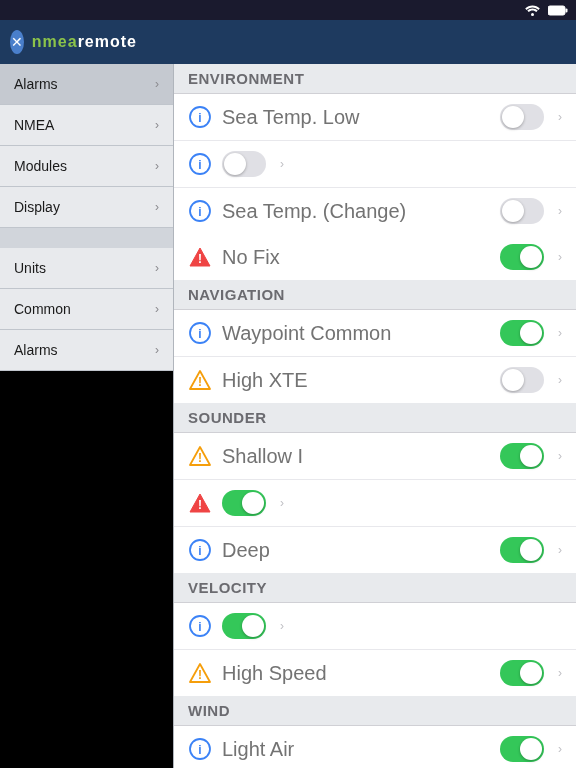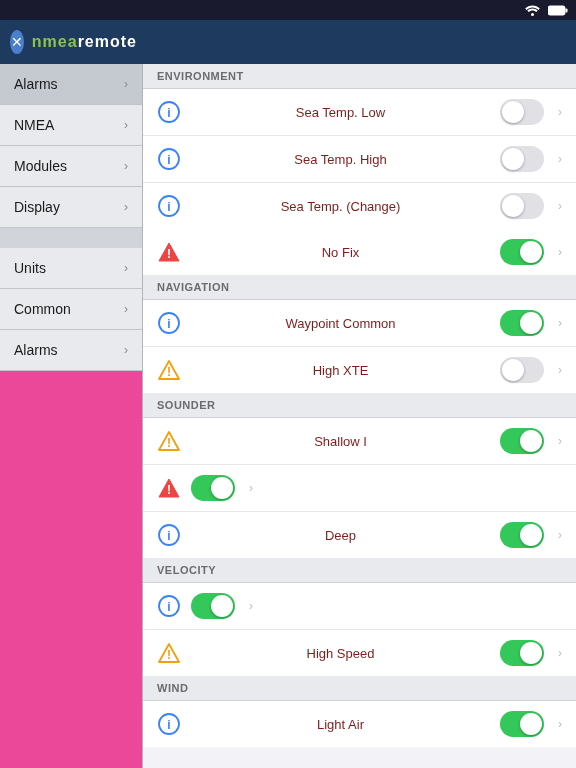--- a/index.html
+++ b/index.html
@@ -59,22 +59,22 @@
 
     
     .main-layout {
       display: flex;
       flex: 1;
       overflow: hidden;
     }
 
     
     .sidebar {
-      width: 143px;
-      background: #ec4899;
+      width: 174px;
+      background: #000000;
       flex-shrink: 0;
       overflow-y: auto;
       border-right: 1px solid #b0b5bc;
     }
     .sidebar-item {
       display: flex;
       align-items: center;
       justify-content: space-between;
       padding: 12px 14px;
       border-bottom: 1px solid #c0c5cc;
@@ -99,21 +99,21 @@
     .content {
       flex: 1;
       overflow-y: auto;
       background: #f2f2f7;
     }
 
     
     .section-header {
       background: #e8eaed;
       padding: 6px 14px;
-      font-size: 11px;
+      font-size: 15px;
       font-weight: 600;
       color: #6b6b70;
       letter-spacing: 0.5px;
       text-transform: uppercase;
       border-bottom: 1px solid #d0d0d5;
     }
 
     
     .alarm-row {
       display: flex;
@@ -125,23 +125,22 @@
       cursor: pointer;
     }
     .alarm-row:last-child { border-bottom: none; }
     .alarm-icon {
       width: 24px; height: 24px;
       flex-shrink: 0;
       display: flex; align-items: center; justify-content: center;
     }
     .alarm-label {
       flex: 1;
-      font-size: 13px;
-      color: #7f1d1d;
-      text-align: center;
+      font-size: 20px;
+      color: #737373;
     }
     .alarm-row .chevron {
       color: #c0c0c5;
       font-size: 12px;
       margin-left: 4px;
     }
 
     
     .toggle {
       width: 44px; height: 26px;
@@ -246,21 +245,20 @@
           <div class="toggle off"></div>
           <span class="chevron">›</span>
         </div>
         <div class="alarm-row">
           <div class="alarm-icon">
             <svg width="22" height="22" viewBox="0 0 22 22">
       <circle cx="11" cy="11" r="10" fill="none" stroke="#3b82f6" stroke-width="1.8"></circle>
       <text x="11" y="15.5" text-anchor="middle" fill="#3b82f6" font-size="12" font-weight="bold">i</text>
     </svg>
           </div>
-          <span class="alarm-label">Sea Temp. High</span>
           <div class="toggle off"></div>
           <span class="chevron">›</span>
         </div>
         <div class="alarm-row">
           <div class="alarm-icon">
             <svg width="22" height="22" viewBox="0 0 22 22">
       <circle cx="11" cy="11" r="10" fill="none" stroke="#3b82f6" stroke-width="1.8"></circle>
       <text x="11" y="15.5" text-anchor="middle" fill="#3b82f6" font-size="12" font-weight="bold">i</text>
     </svg>
           </div>

